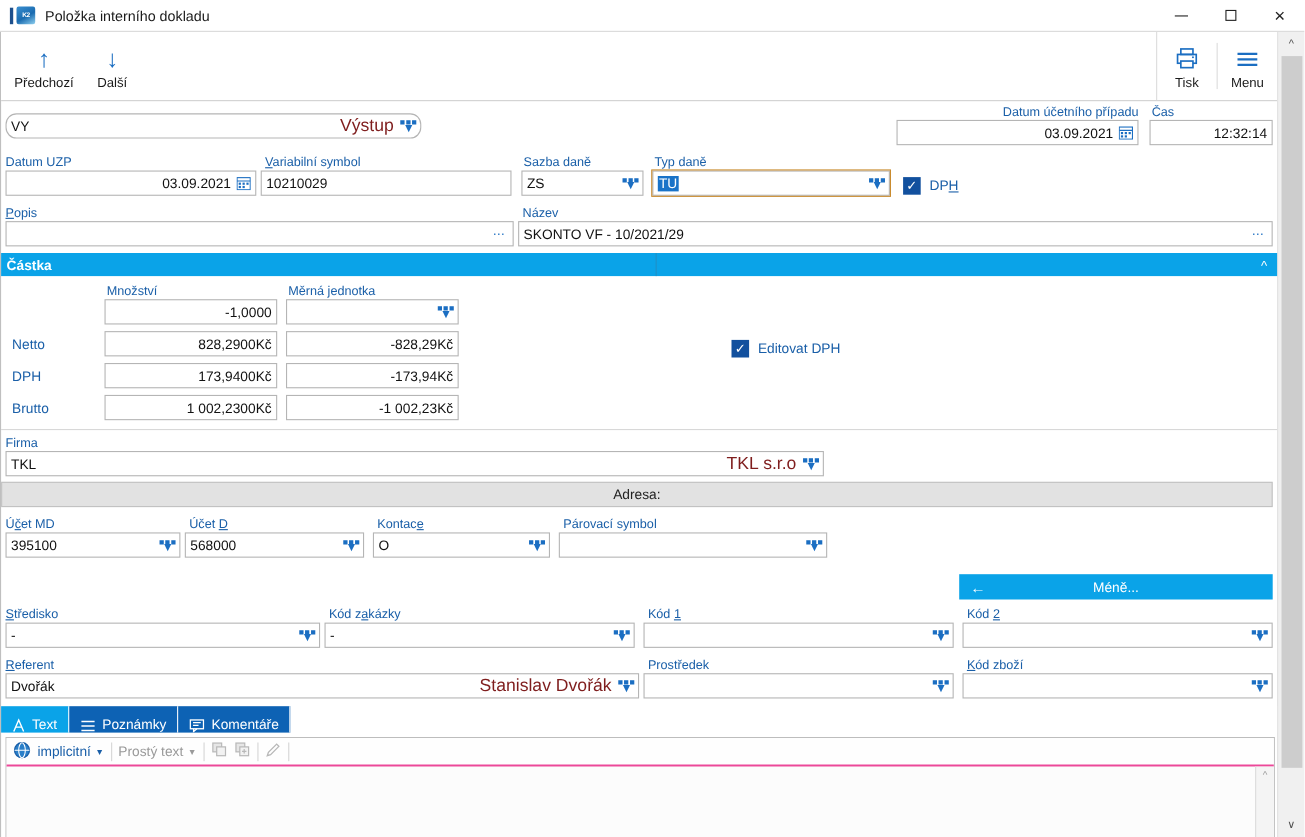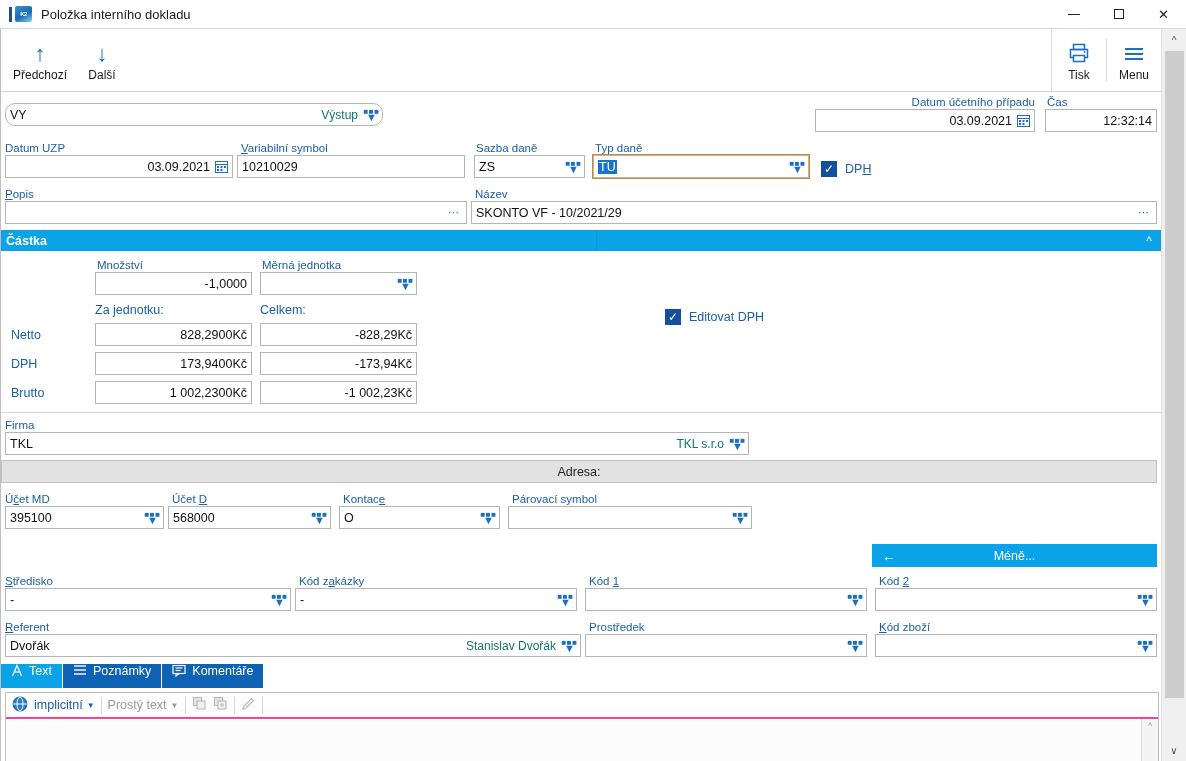--- a/index.html
+++ b/index.html
@@ -101,21 +101,21 @@
     border: 1px solid #b5b5b5;
     background: #ffffff;
     display:flex; align-items:center;
     padding: 0 4px;
     font-size: 12.5px;
     color:#111;
     position:relative;
   }
   .inp .val { flex:0 0 auto; }
   .inp .spacer { flex:1 1 auto; }
-  .inp .sub { color:#0f766e; font-size:12px; margin-left:auto; padding-right:3px;}
+  .inp .sub { color:#7f1d1d; font-size:16px; margin-left:auto; padding-right:3px;}
   .num { width:100%; text-align:right; display:block; }
   .dd {
     margin-left: 4px; color:#1b6ec2; font-size:11px; line-height:8px;
     display:flex; flex-direction:column; align-items:center; width:13px;
   }
   .dd .dots { letter-spacing:0.5px; font-size:8px; margin-bottom:-2px;}
   .dd .chev { font-size:11px; margin-top:-1px; }
   .ell { margin-left:auto; color:#1b6ec2; letter-spacing:1px; font-size:11px; padding-right:2px;}
   .calico { margin-left:5px; width:13px; height:13px; position:relative; }
 
@@ -160,21 +160,21 @@
     height:23px; background:#0aa3e8; color:#fff;
     display:flex; align-items:center; font-size:12.5px;
     position:relative;
   }
   .mene .arr { padding-left:10px; font-size:14px; }
   .mene .txt { position:absolute; left:0; right:0; text-align:center; }
 
   
   .tabs { display:flex; height:24px; background:#ffffff; margin-top:4px;}
   .tab {
-    display:flex; align-items:flex-start; gap:6px; padding:0 10px;
+    display:flex; align-items:flex-end; gap:6px; padding:0 10px;
     font-size:12.5px; color:#ffffff; background:#0d62b4; height:24px;
     border-right:1px solid #ffffff;
   }
   .tab.active { background:#0aa3e8; }
   .tab .ti { display:flex; align-items:center; }
 
   
   .editor { border:1px solid #bdbdbd; margin:4px 2px 2px 4px; flex:1 1 auto; display:flex; flex-direction:column; min-height:0;}
   .ed-toolbar { height:26px; display:flex; align-items:center; gap:6px; padding:0 6px;
                 border-bottom:2px solid #ec4899; background:#fefefe; }
@@ -382,25 +382,20 @@
                 <div class="amt-inp" style="justify-content:flex-start;">
                   <span></span>
                   <span class="dd" style="margin-left:auto;">
                       <span class="dots">■■■</span>
                       <span class="chev">▼</span>
                     </span>
                 </div>
               </div>
             </div>
 
-            <div style="display:flex; margin-top:8px;">
-              <div class="amt-rowlbl"></div>
-              <div style="width:157px;" class="colhdr">Za jednotku:</div>
-              <div style="width:157px; margin-left:8px;" class="colhdr">Celkem:</div>
-            </div>
 
             <div class="amtrow">
               <div class="amt-rowlbl">Netto</div>
               <div class="amt-inp">
                 <span>828,2900</span>
                 <span class="cur">Kč</span>
               </div>
               <div class="amt-inp second">
                 <span>-828,29</span>
                 <span class="cur">Kč</span>

